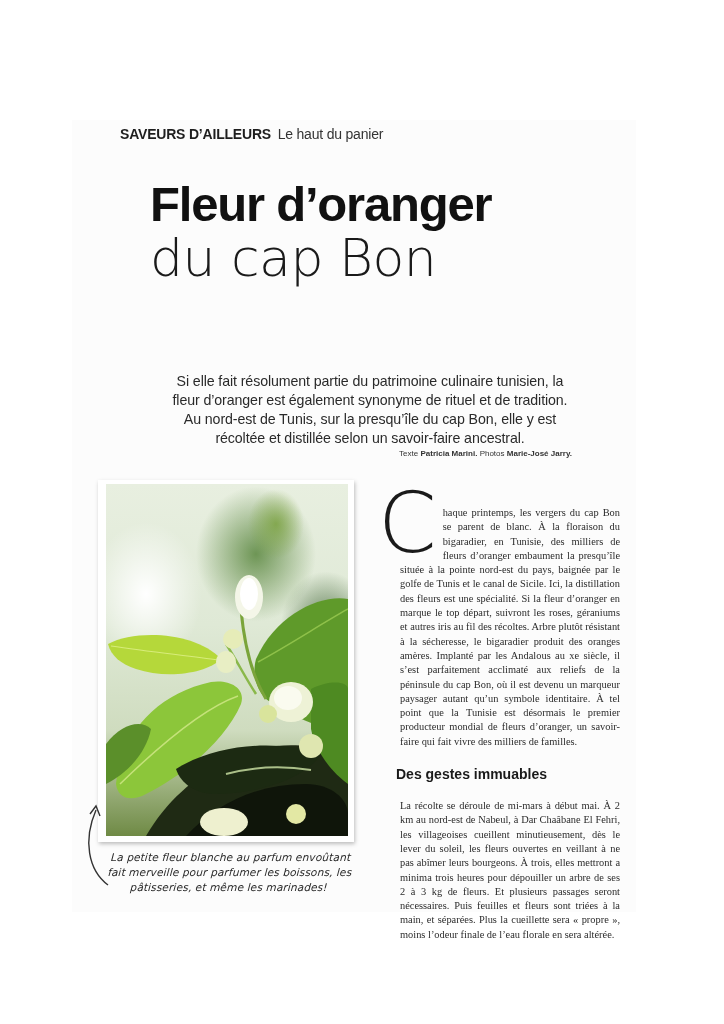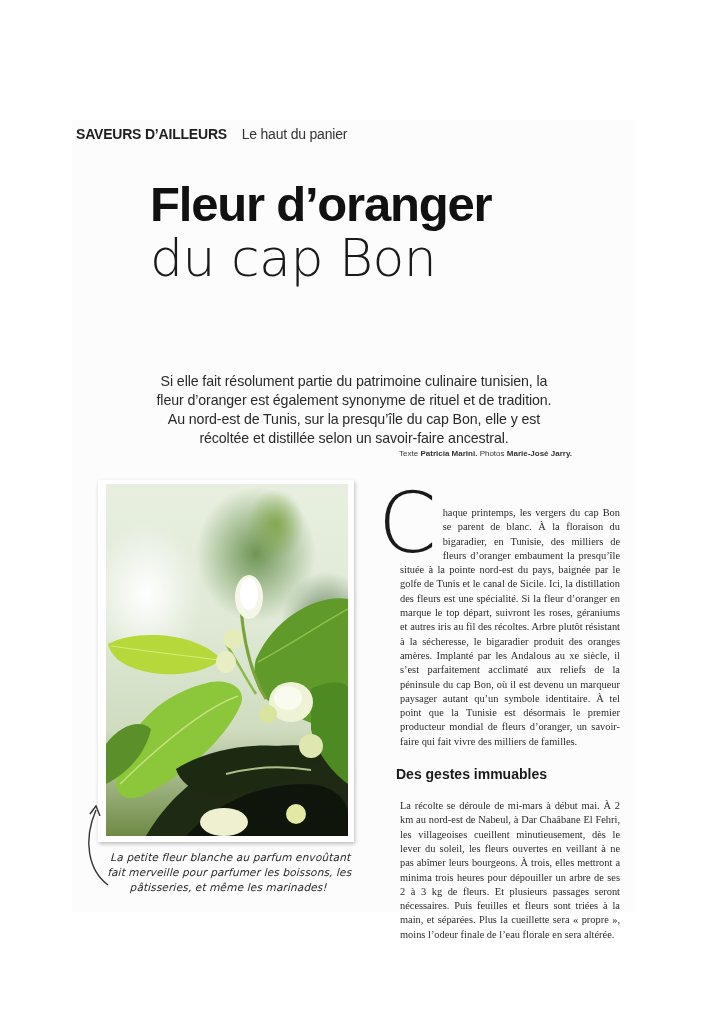--- a/index.html
+++ b/index.html
@@ -27,25 +27,26 @@
       position: absolute;
       left: 76px;
       top: 126px;
       font-size: 14px;
       white-space: nowrap;
       letter-spacing: -0.2px;
       color: #1e1e1e;
     }
     .rubric .section {
       font-weight: bold;
+      margin-left: 44px;
     }
     .rubric .subsection {
       font-weight: normal;
       color: #333;
-      margin-left: 11px;
+      margin-left: 3px;
     }
     .title-block {
       position: absolute;
       left: 150px;
       top: 178px;
       width: 460px;
     }
     .title-bold {
       font-family: "Liberation Sans", sans-serif;
       font-weight: bold;
@@ -61,21 +62,21 @@
       line-height: 56px;
       letter-spacing: -0.5px;
       color: #1a1a1a;
       -webkit-text-stroke: 0px;
     }
     .title-light span {
       display: block;
     }
     .standfirst {
       position: absolute;
-      left: 152px;
+      left: 168px;
       top: 372px;
       width: 404px;
       text-align: center;
       font-size: 14.2px;
       line-height: 19px;
       color: #2a2a2a;
       letter-spacing: -0.1px;
     }
     .credits {
       position: absolute;

